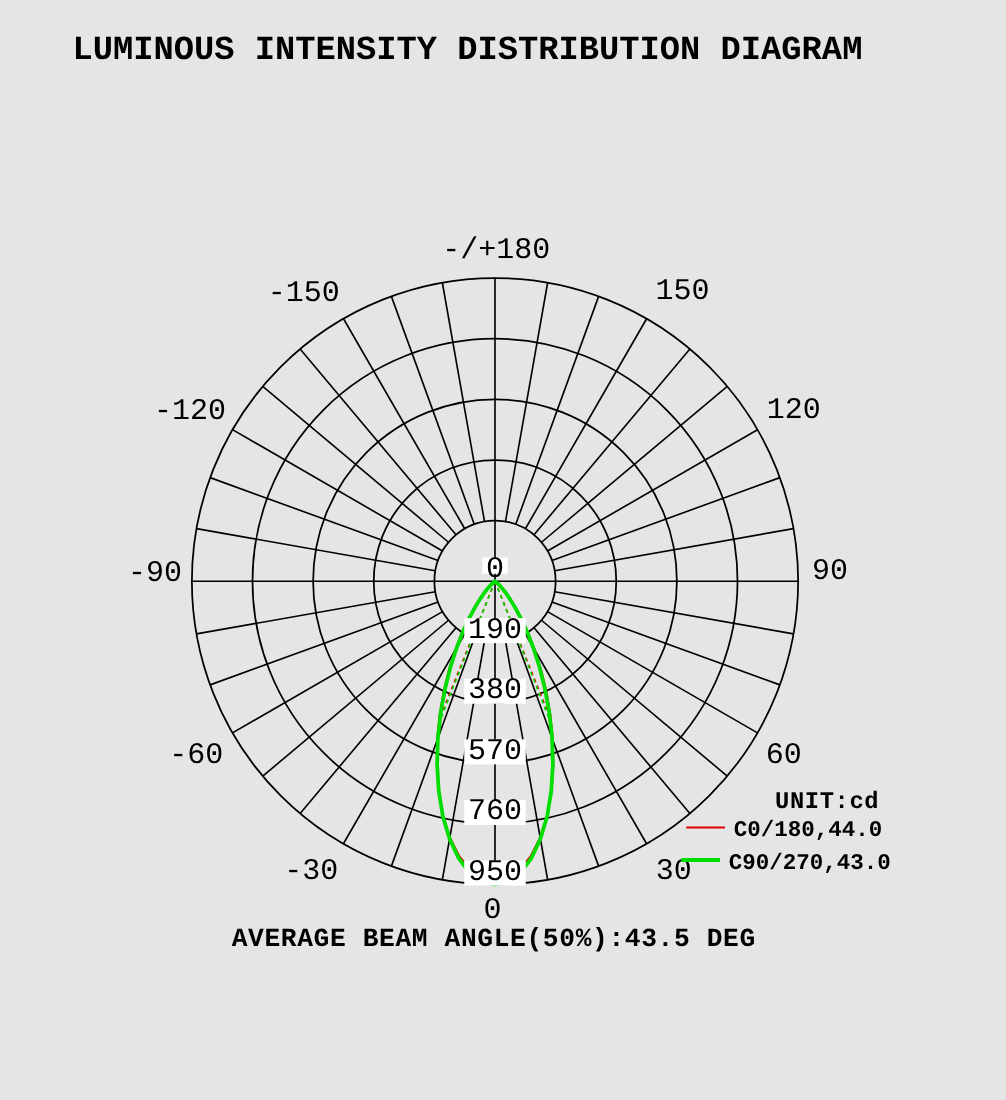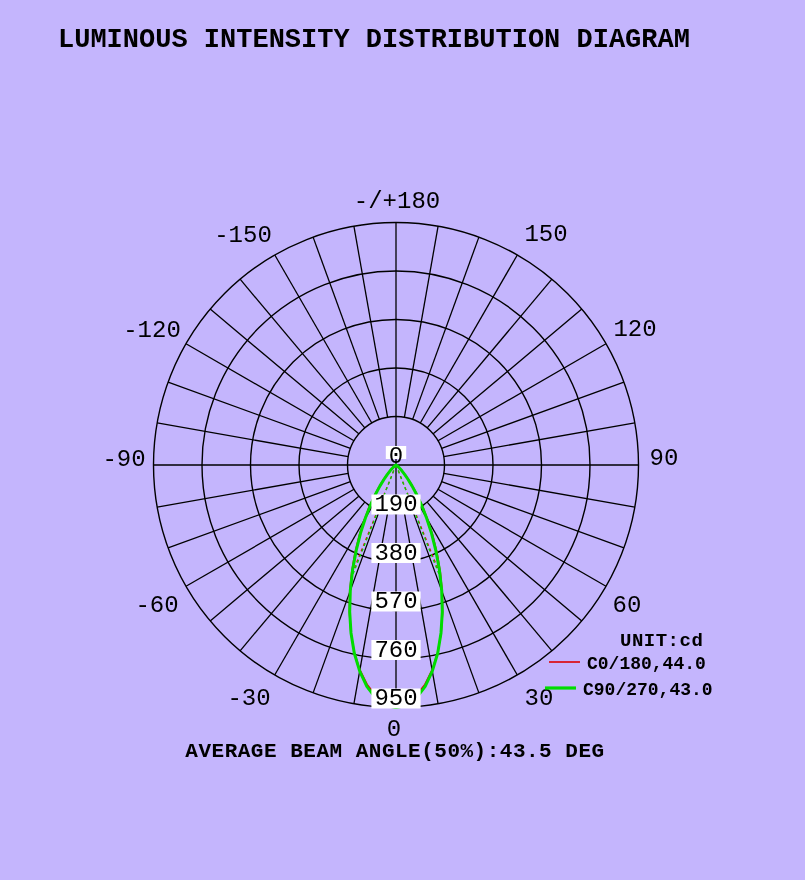--- a/index.html
+++ b/index.html
@@ -1,16 +1,16 @@
 <!DOCTYPE html>
 <html><head>
 <meta charset="utf-8">
 <style>
   html,body{margin:0;padding:0;background:#fff}
-  .stage{position:relative;width:805px;height:880px;background:#c4b5fd;overflow:hidden;
+  .stage{position:relative;width:805px;height:880px;background:#e5e5e5;overflow:hidden;
          font-family:"Liberation Mono","DejaVu Sans Mono",monospace}
   svg text{font-family:"Liberation Mono","DejaVu Sans Mono",monospace;fill:#000}
   .title{font-size:27px;font-weight:bold}
   .axis-label{font-size:24px}
   .ring-label{font-size:24px}
   .legend-title{font-size:19px;font-weight:bold;letter-spacing:0.5px}
   .legend-entry{font-size:18px;font-weight:bold}
   .caption{font-size:21px;font-weight:bold;letter-spacing:0.5px}
 </style>
 </head>

